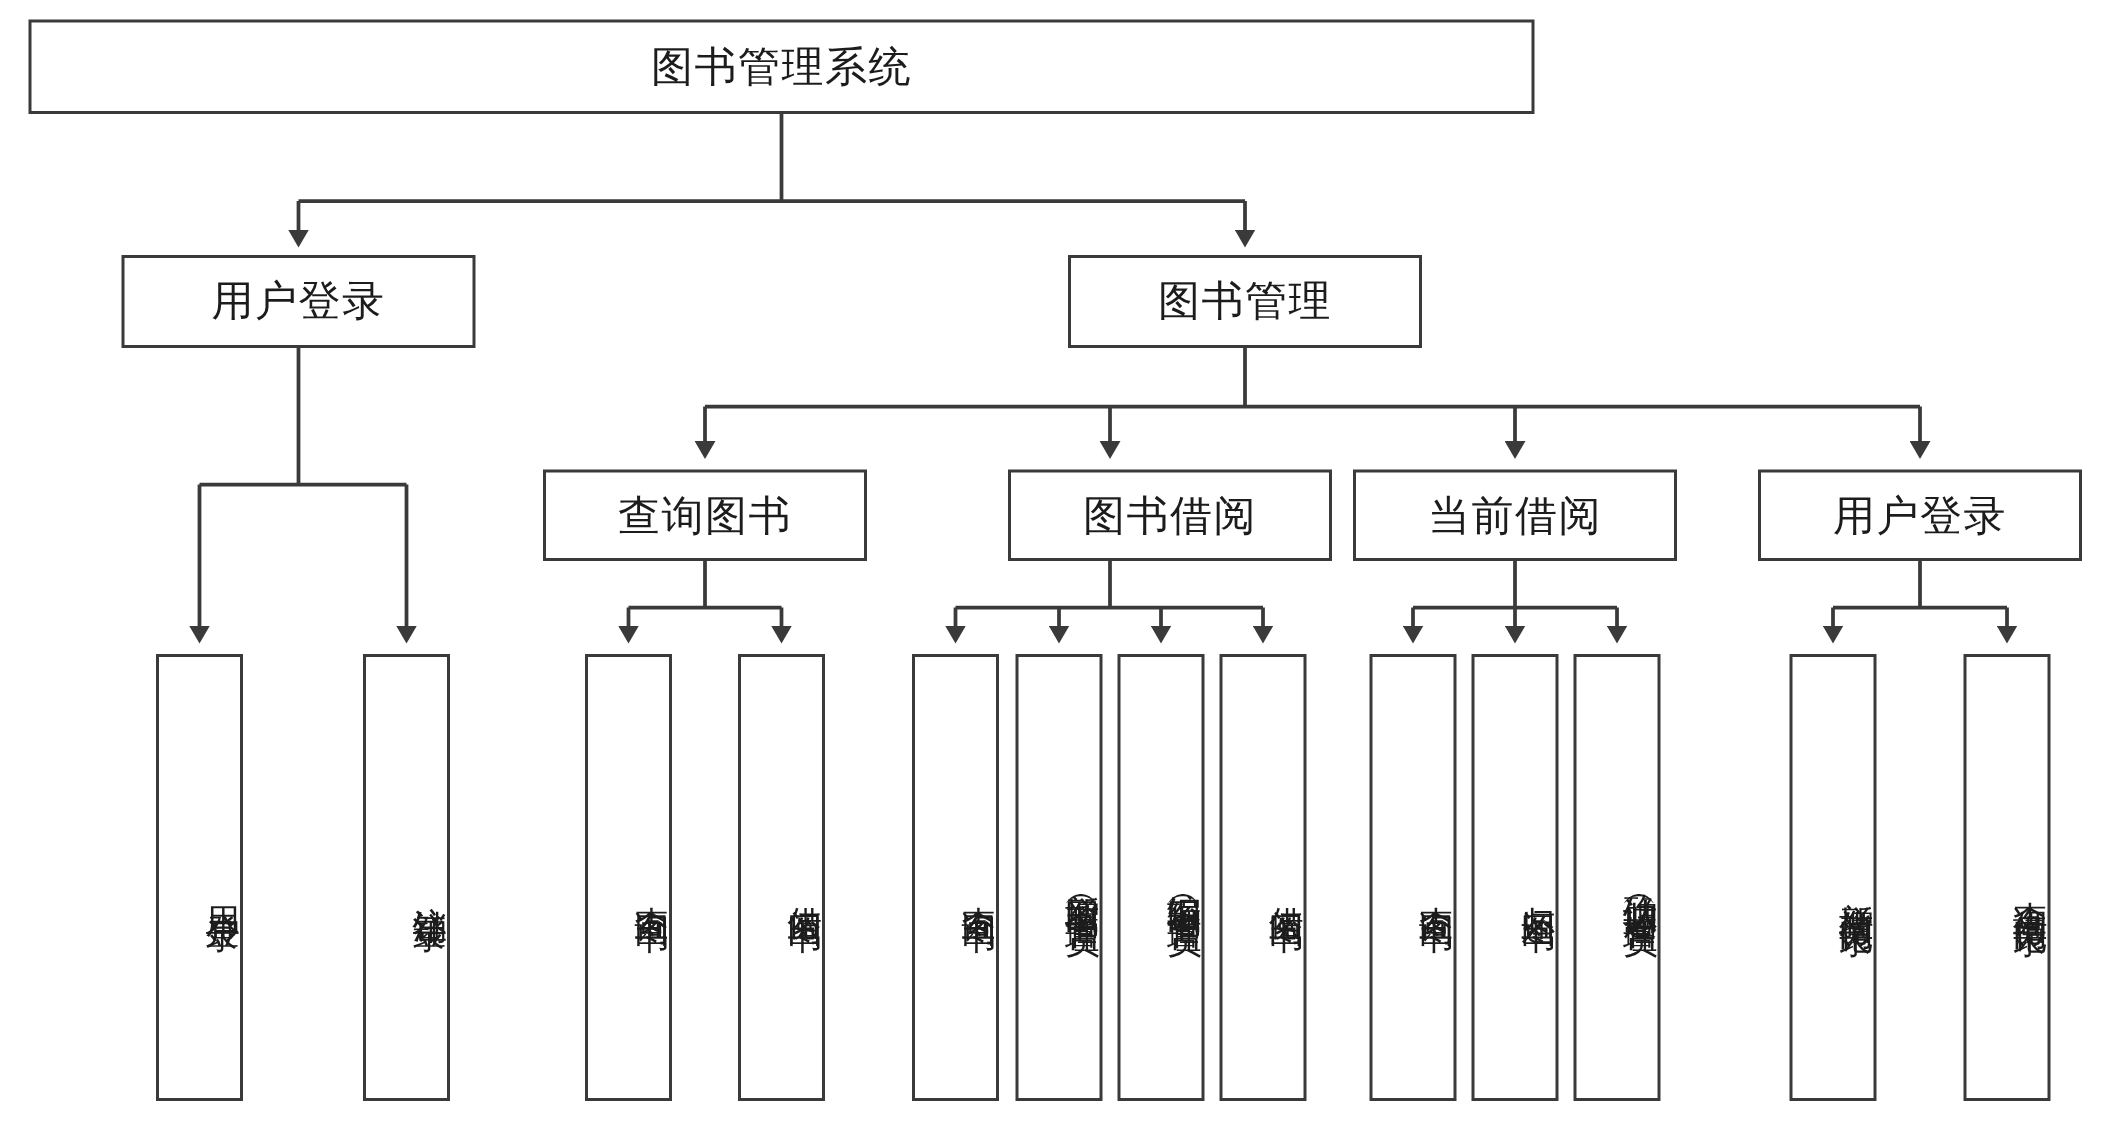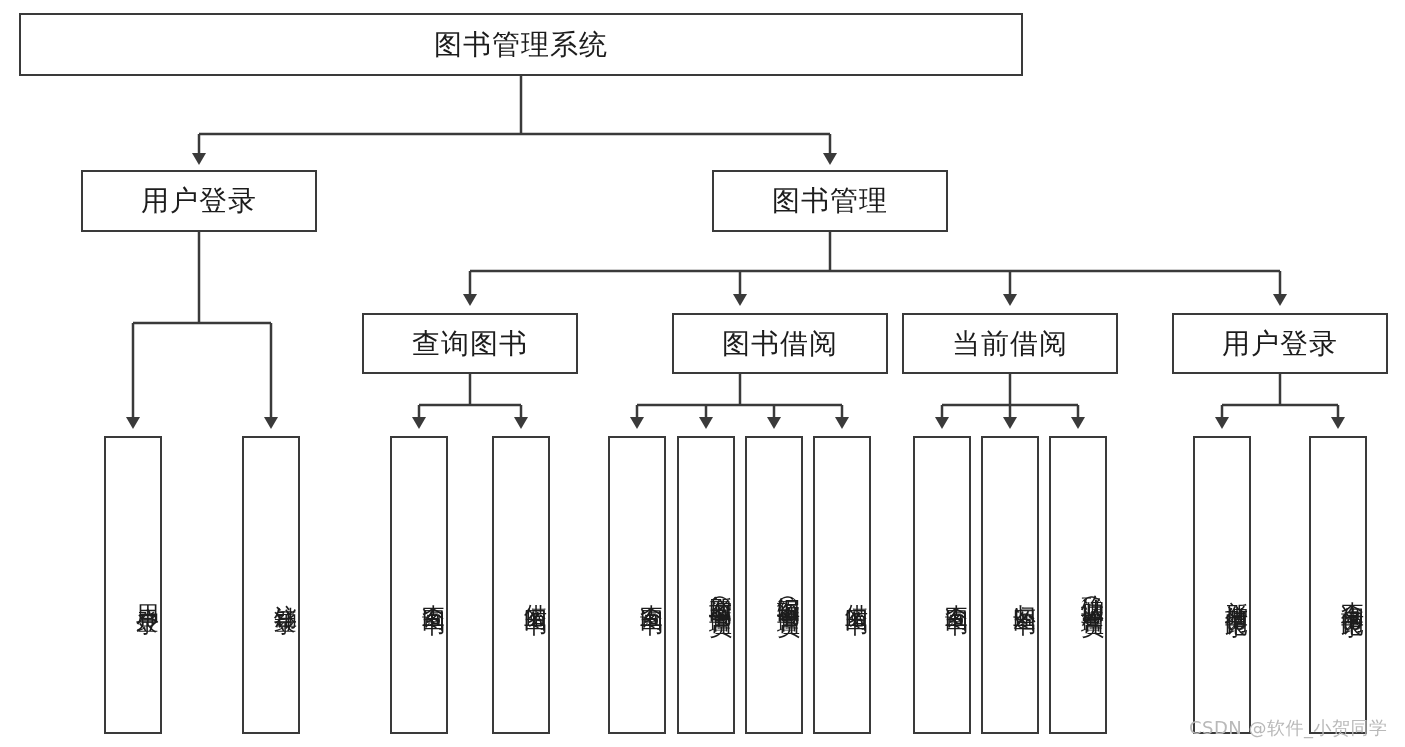--- a/index.html
+++ b/index.html
@@ -185,15 +185,14 @@
     <span class="node-label">确认归还（管理员）</span>
   </div>
 
   <div class="node v" style="left:1193px; top:436px; width:58px; height:298px;">
     <span class="node-label">新增借阅记录</span>
   </div>
   <div class="node v" style="left:1309px; top:436px; width:58px; height:298px;">
     <span class="node-label">查询借阅记录</span>
   </div>
 
-  <div id="watermark">CSDN @软件_小贺同学</div>
 
 </div>
 
 </body></html>

